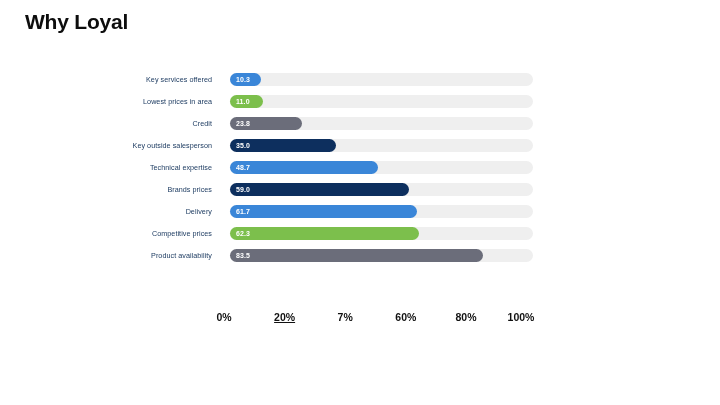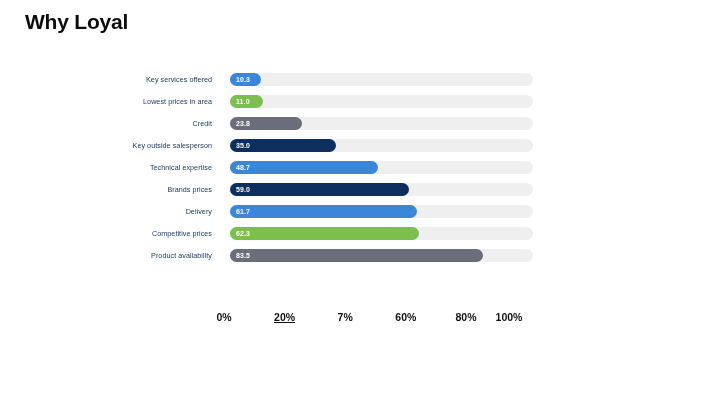--- a/index.html
+++ b/index.html
@@ -138,16 +138,16 @@
         </div>
       </div>
     </div>
 
   <div id="axis">
       <div class="tick" style="color: rgb(17, 17, 17); left: 224px;">0%</div>
       <div class="tick" style="color: rgb(17, 17, 17); left: 284.6px; text-decoration: underline;">20%</div>
       <div class="tick" style="color: rgb(17, 17, 17); left: 345.2px;">7%</div>
       <div class="tick" style="color: rgb(17, 17, 17); left: 405.8px;">60%</div>
       <div class="tick" style="color: rgb(17, 17, 17); left: 466px;">80%</div>
-      <div class="tick" style="color: rgb(17, 17, 17); left: 509px;">100%</div>
+      <div class="tick" style="color: rgb(17, 17, 17); left: 521px;">100%</div>
     </div>
 
 </div>
 
 </body></html>

